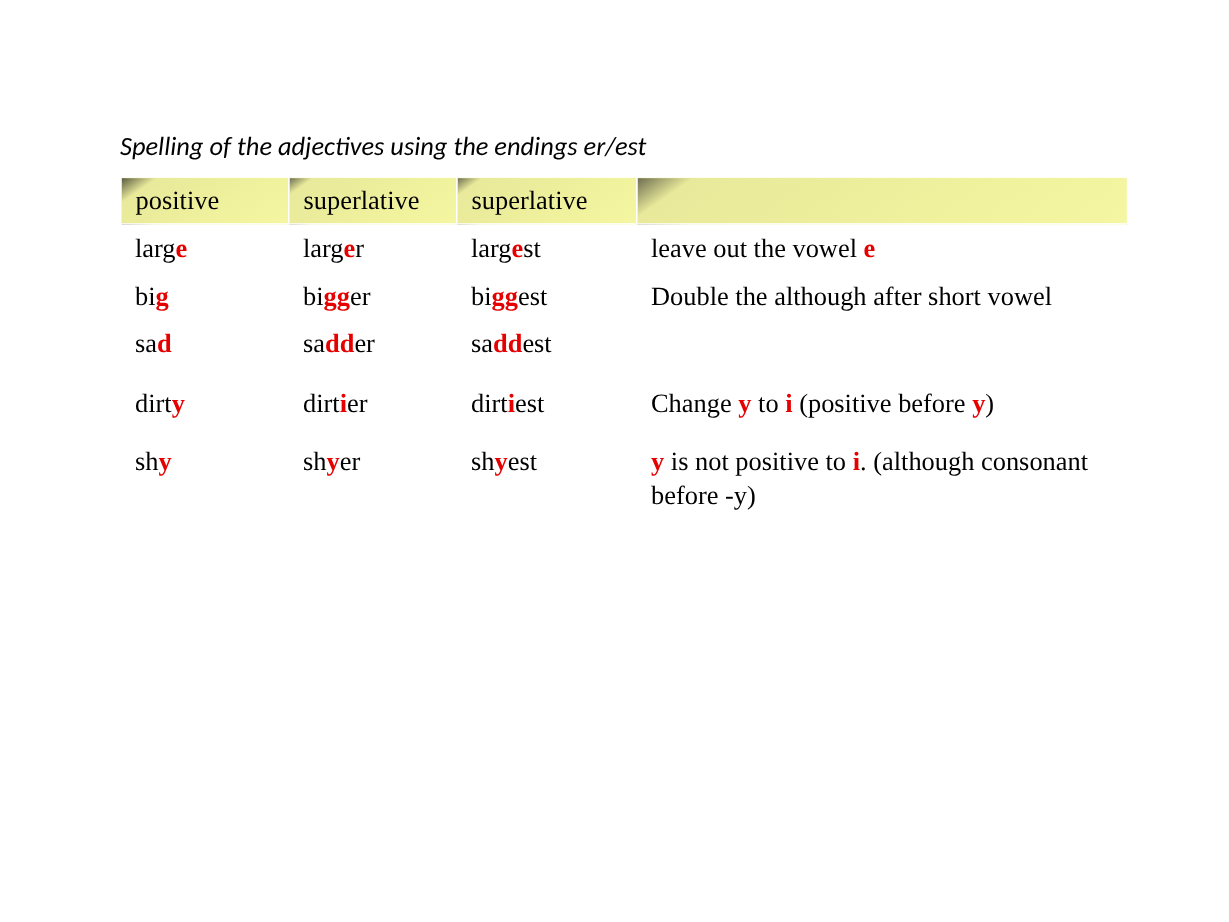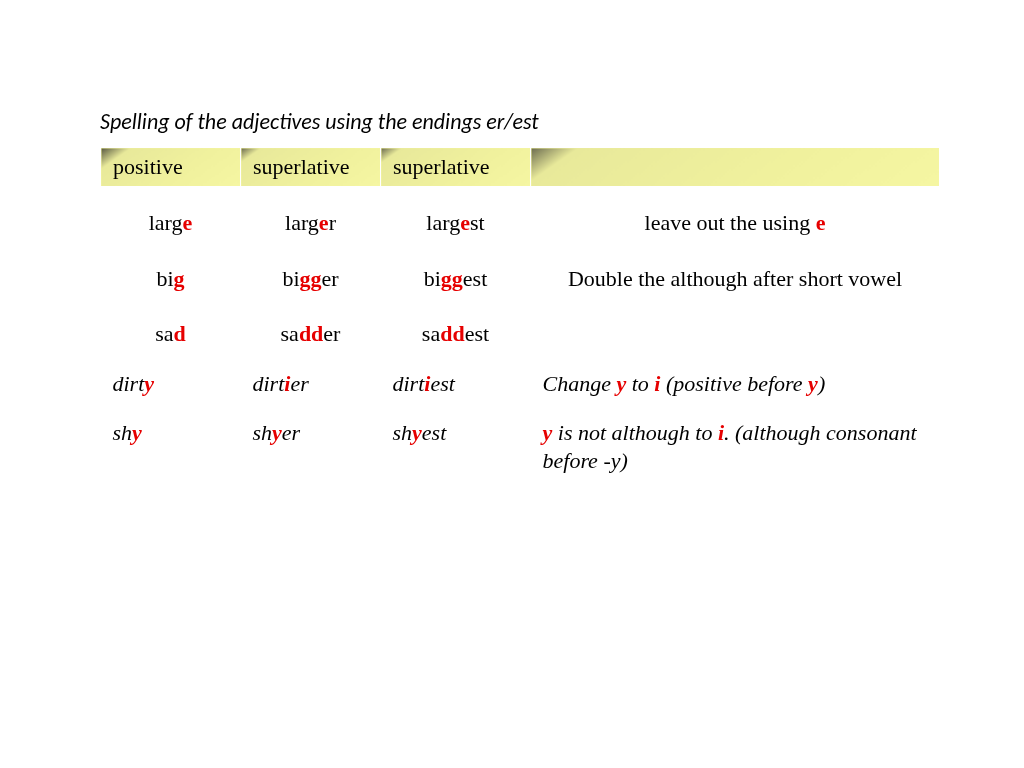--- a/index.html
+++ b/index.html
@@ -34,28 +34,26 @@
   }
   thead th:first-child {
     background: linear-gradient(145deg, #5a5a42 0%, #e8e99a 15%, #f0f19d 60%, #f5f6a2 100%);
   }
   tbody td {
     padding: 4px 12px 4px 12px;
     vertical-align: top;
     line-height: 1.25;
   }
   tbody tr.tight td {
-    padding-top: 22px;
+    padding-top: 6px;
     padding-bottom: 6px;
-    text-align: center;
   }
   tbody tr.loose td {
     padding-top: 16px;
     padding-bottom: 6px;
-    font-style: italic;
   }
   .hl {
     color: #e60000;
     font-weight: bold;
   }
   col.c1 { width: 140px; }
   col.c2 { width: 140px; }
   col.c3 { width: 150px; }
   col.c4 { width: auto; }
 </style>
@@ -78,21 +76,21 @@
         <th>superlative</th>
         <th>superlative</th>
         <th></th>
       </tr>
     </thead>
     <tbody id="tbody">
         <tr class="tight">
           <td><span>larg</span><span class="hl">e</span></td>
           <td><span>larg</span><span class="hl">e</span><span>r</span></td>
           <td><span>larg</span><span class="hl">e</span><span>st</span></td>
-          <td><span>leave out the using </span><span class="hl">e</span></td>
+          <td><span>leave out the vowel </span><span class="hl">e</span></td>
         </tr>
         <tr class="tight">
           <td><span>bi</span><span class="hl">g</span></td>
           <td><span>bi</span><span class="hl">gg</span><span>er</span></td>
           <td><span>bi</span><span class="hl">gg</span><span>est</span></td>
           <td rowspan="2"><span>Double the although after short vowel</span></td>
         </tr>
         <tr class="tight">
           <td><span>sa</span><span class="hl">d</span></td>
           <td><span>sa</span><span class="hl">dd</span><span>er</span></td>
@@ -101,17 +99,17 @@
         <tr class="loose">
           <td><span>dirt</span><span class="hl">y</span></td>
           <td><span>dirt</span><span class="hl">i</span><span>er</span></td>
           <td><span>dirt</span><span class="hl">i</span><span>est</span></td>
           <td><span>Change </span><span class="hl">y</span><span> to </span><span class="hl">i</span><span> (positive before </span><span class="hl">y</span><span>)</span></td>
         </tr>
         <tr class="loose">
           <td><span>sh</span><span class="hl">y</span></td>
           <td><span>sh</span><span class="hl">y</span><span>er</span></td>
           <td><span>sh</span><span class="hl">y</span><span>est</span></td>
-          <td><span class="hl">y</span><span> is not although to </span><span class="hl">i</span><span>. (although consonant before -y)</span></td>
+          <td><span class="hl">y</span><span> is not positive to </span><span class="hl">i</span><span>. (although consonant before -y)</span></td>
         </tr>
       </tbody>
   </table>
 </div>
 
 </body></html>

